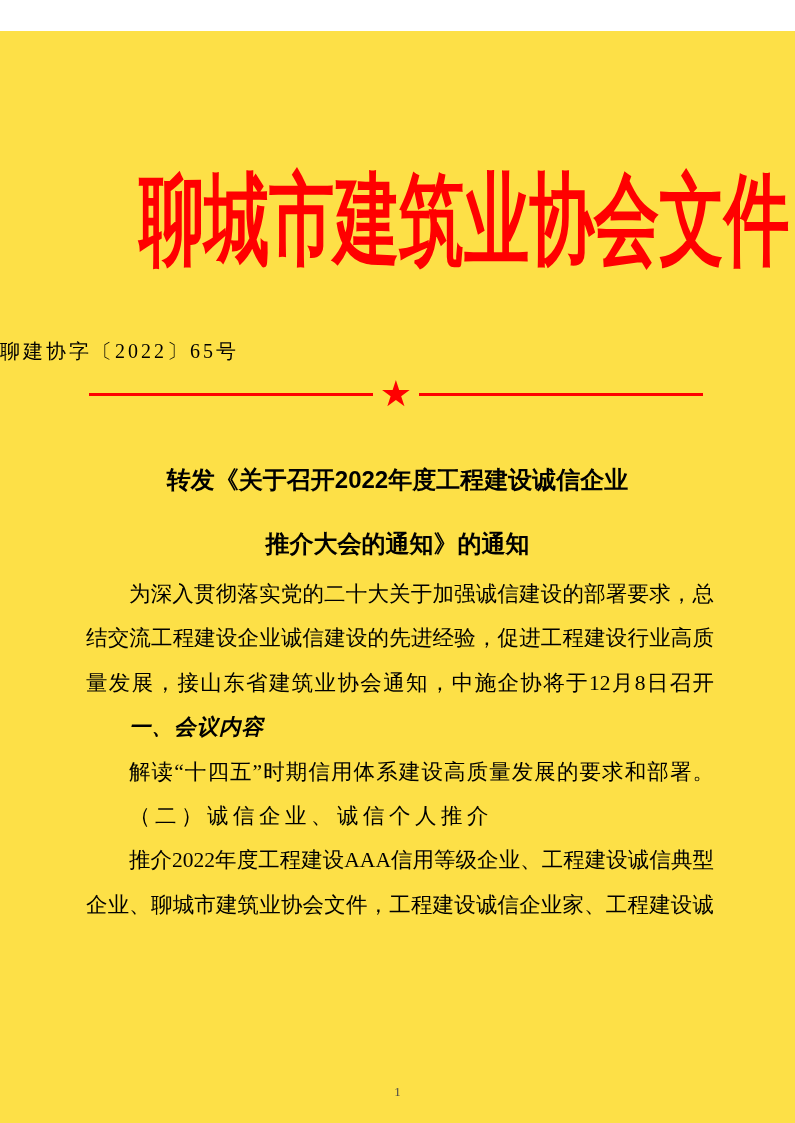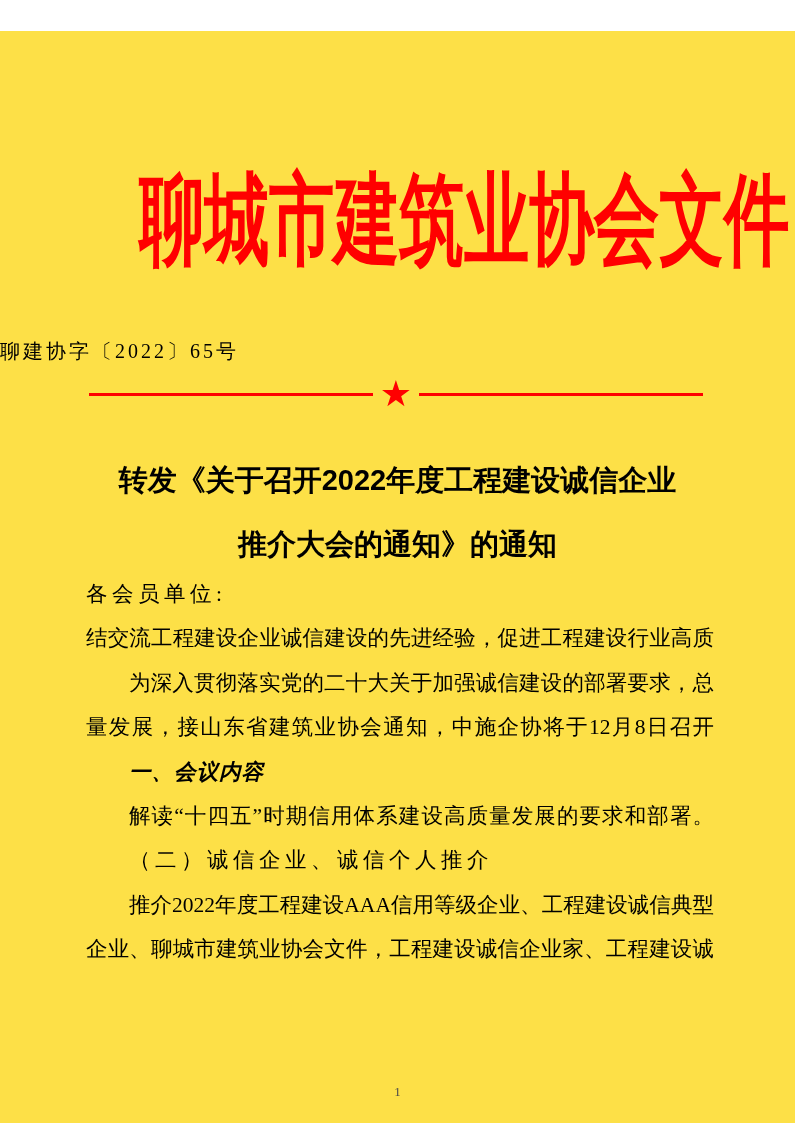--- a/index.html
+++ b/index.html
@@ -63,21 +63,21 @@
     font-family: "DejaVu Sans", sans-serif;
   }
 
   
   .doc-title {
     position: absolute;
     top: 417px; left: 0; right: 0;
     text-align: center;
     font-family: "Liberation Sans", "DejaVu Sans", sans-serif;
     font-weight: bold;
-    font-size: 29px;
+    font-size: 24px;
     line-height: 64px;
     color: #000000;
   }
 
   
   .body-text {
     position: absolute;
     top: 541px; left: 86px;
     width: 628px;
     font-size: 21.5px;
@@ -126,23 +126,22 @@
     <div class="star">★</div>
     <div class="rule"></div>
   </div>
 
   <div class="doc-title">
     <div>转发《关于召开2022年度工程建设诚信企业</div>
     <div>推介大会的通知》的通知</div>
   </div>
 
   <div class="body-text" id="body-lines">
-      <div class="body-line spaced">各会员单位:</div>
+      <div class="body-line indent justify">为深入贯彻落实党的二十大关于加强诚信建设的部署要求，总</div>
       <div class="body-line justify">结交流工程建设企业诚信建设的先进经验，促进工程建设行业高质</div>
-      <div class="body-line indent justify">为深入贯彻落实党的二十大关于加强诚信建设的部署要求，总</div>
       <div class="body-line justify">量发展，接山东省建筑业协会通知，中施企协将于12月8日召开</div>
       <div class="body-line indent heading">一、会议内容</div>
       <div class="body-line indent justify">解读“十四五”时期信用体系建设高质量发展的要求和部署。</div>
       <div class="body-line indent spaced">（二）诚信企业、诚信个人推介</div>
       <div class="body-line indent justify">推介2022年度工程建设AAA信用等级企业、工程建设诚信典型</div>
       <div class="body-line justify">企业、聊城市建筑业协会文件，工程建设诚信企业家、工程建设诚</div>
     </div>
 
   <div class="page-number">1</div>
 

